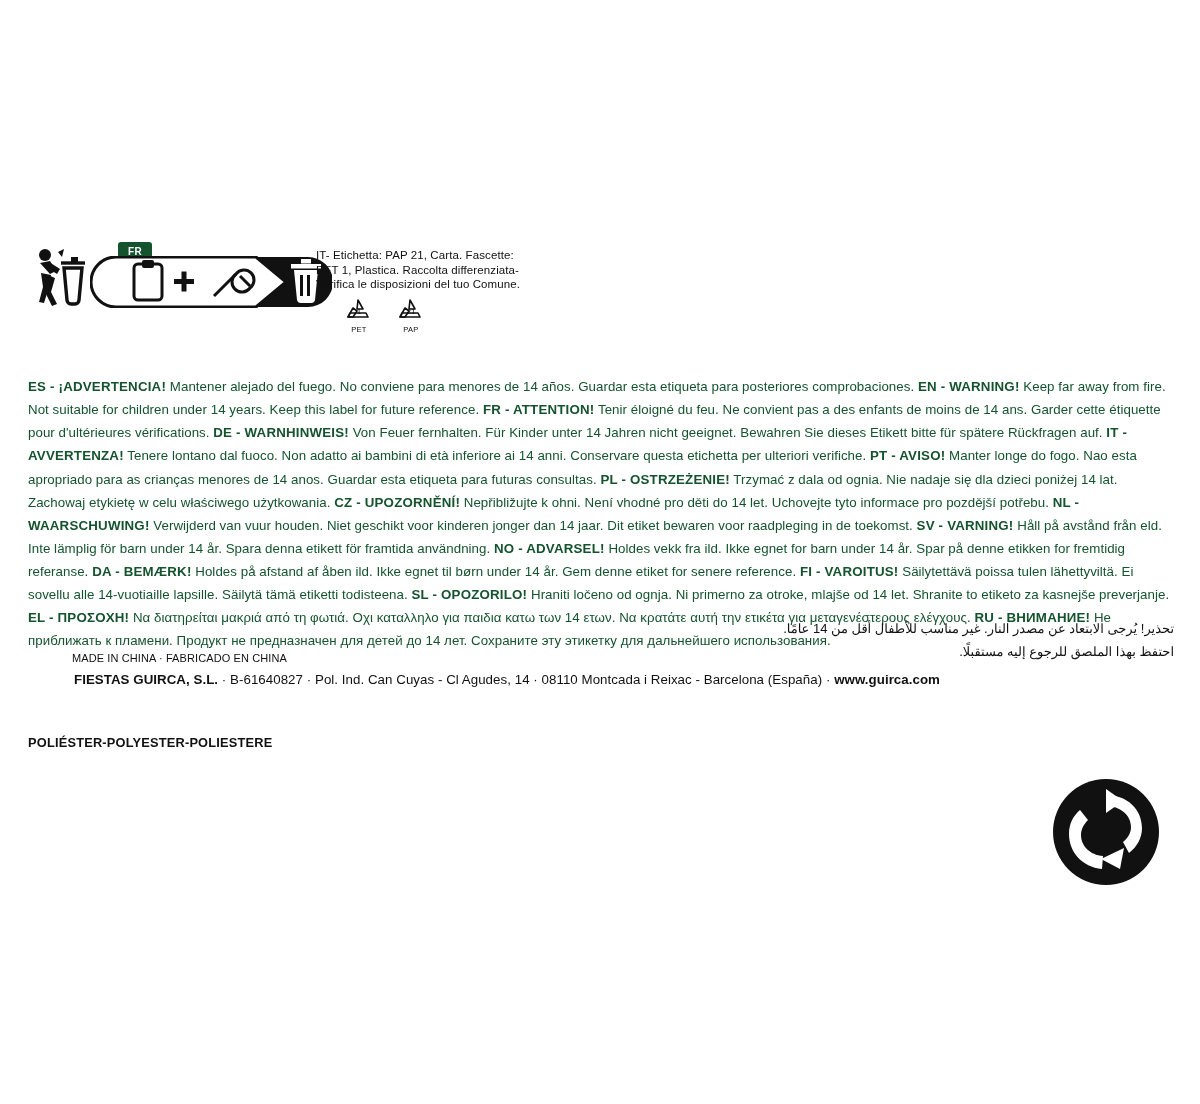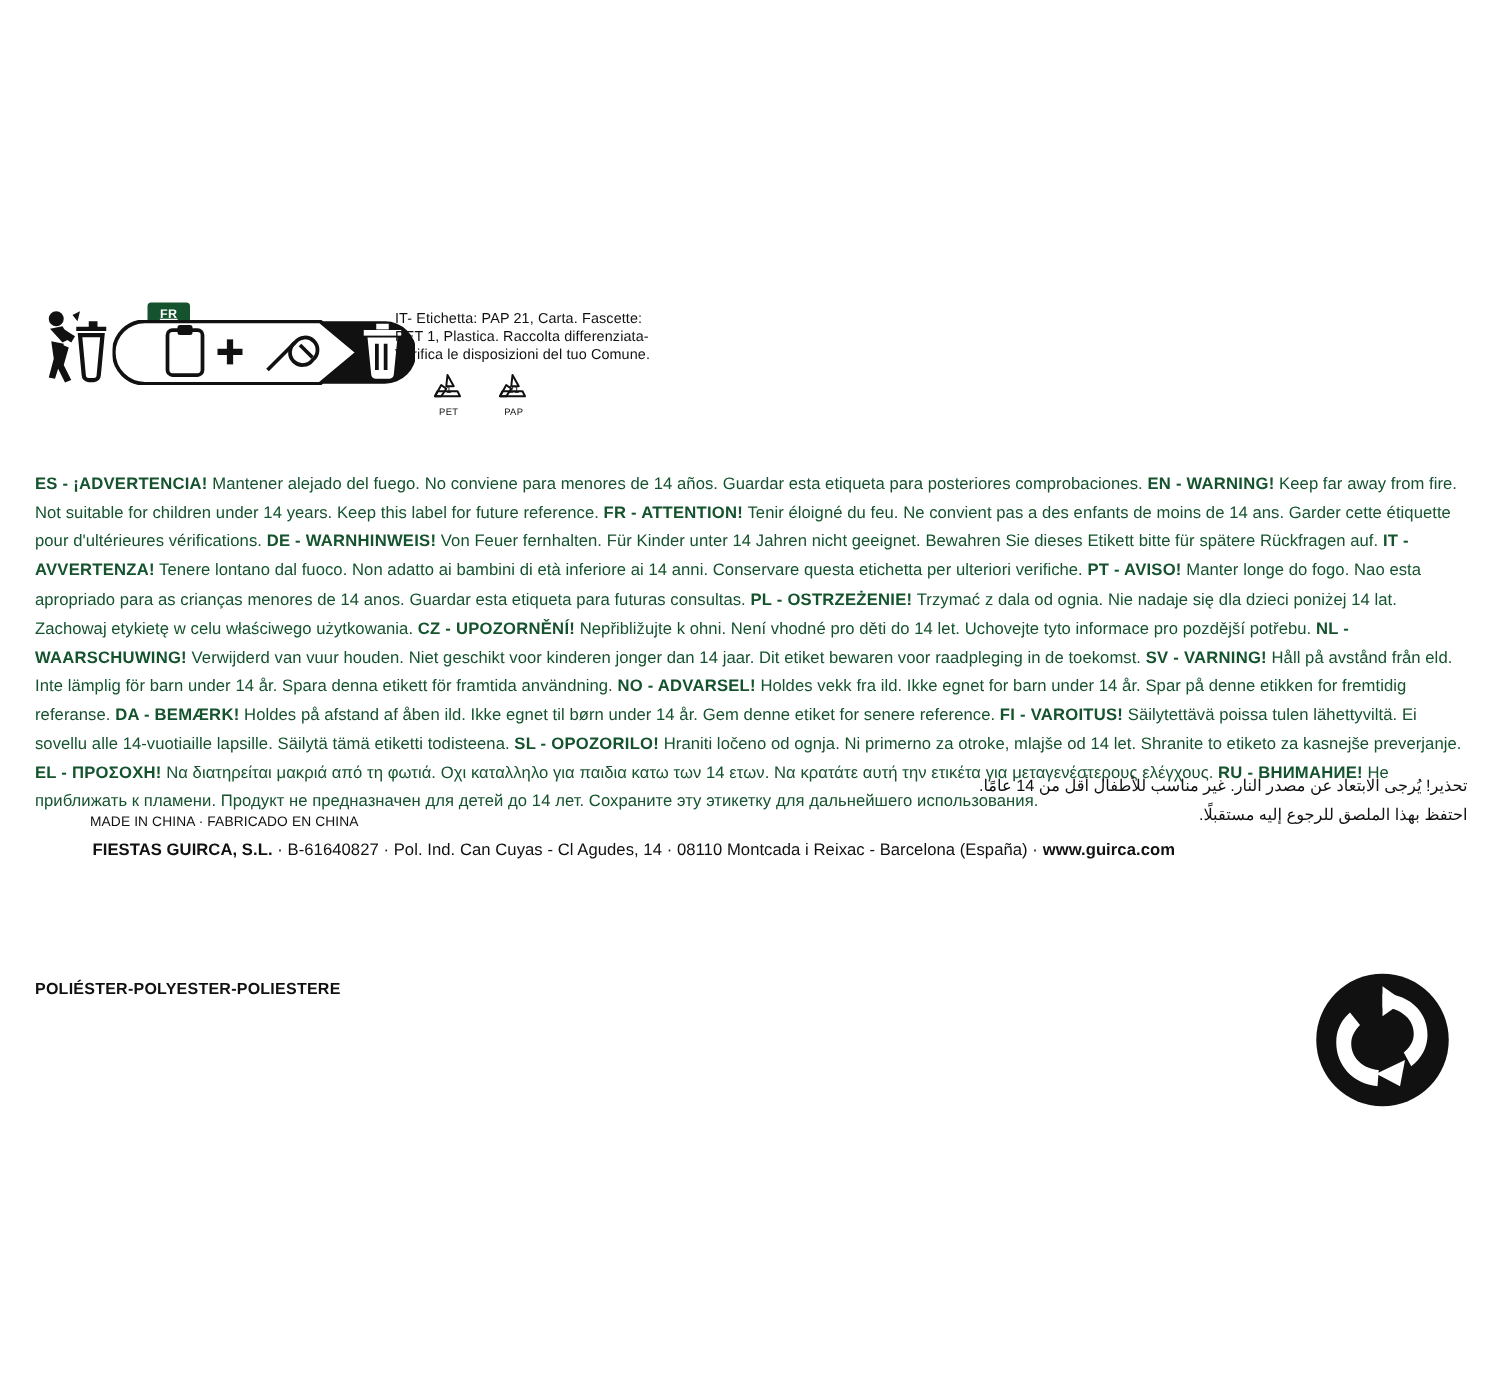--- a/index.html
+++ b/index.html
@@ -151,21 +151,20 @@
   .company-line b { font-weight: bold; }
 
   .material-line {
     position: absolute;
     left: 28px;
     top: 735px;
     font-size: 12.8px;
     font-weight: bold;
     letter-spacing: .2px;
     color: #111111;
-    margin-top: 48px;
   }
 
   
   .green-dot {
     position: absolute;
     left: 1052px;
     top: 778px;
     width: 108px;
     height: 108px;
   }

